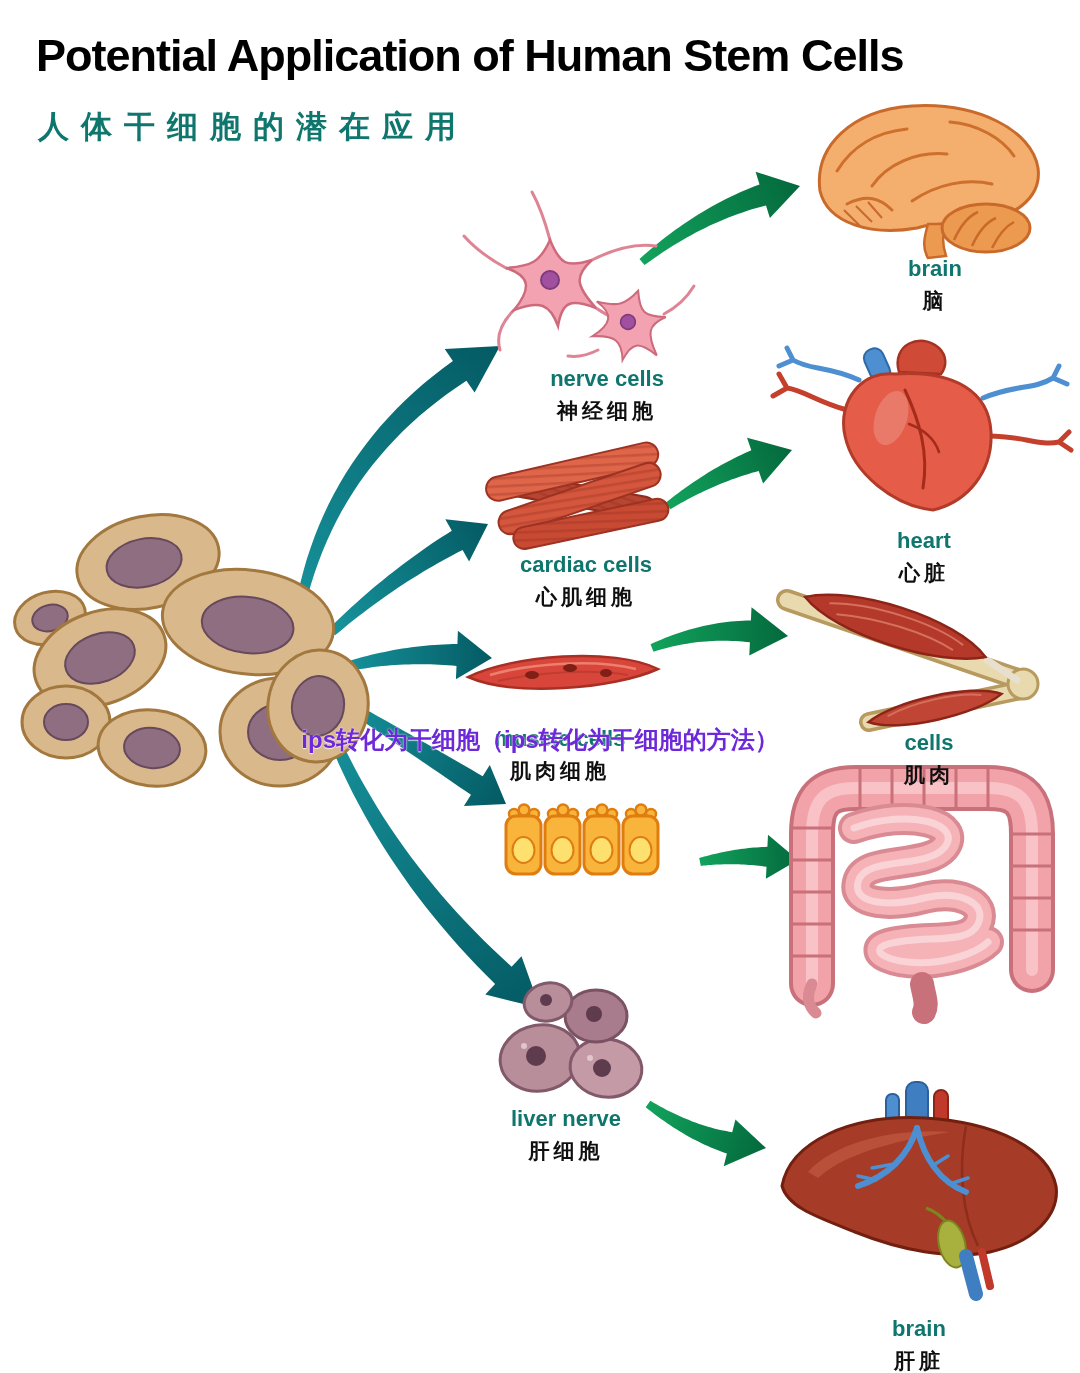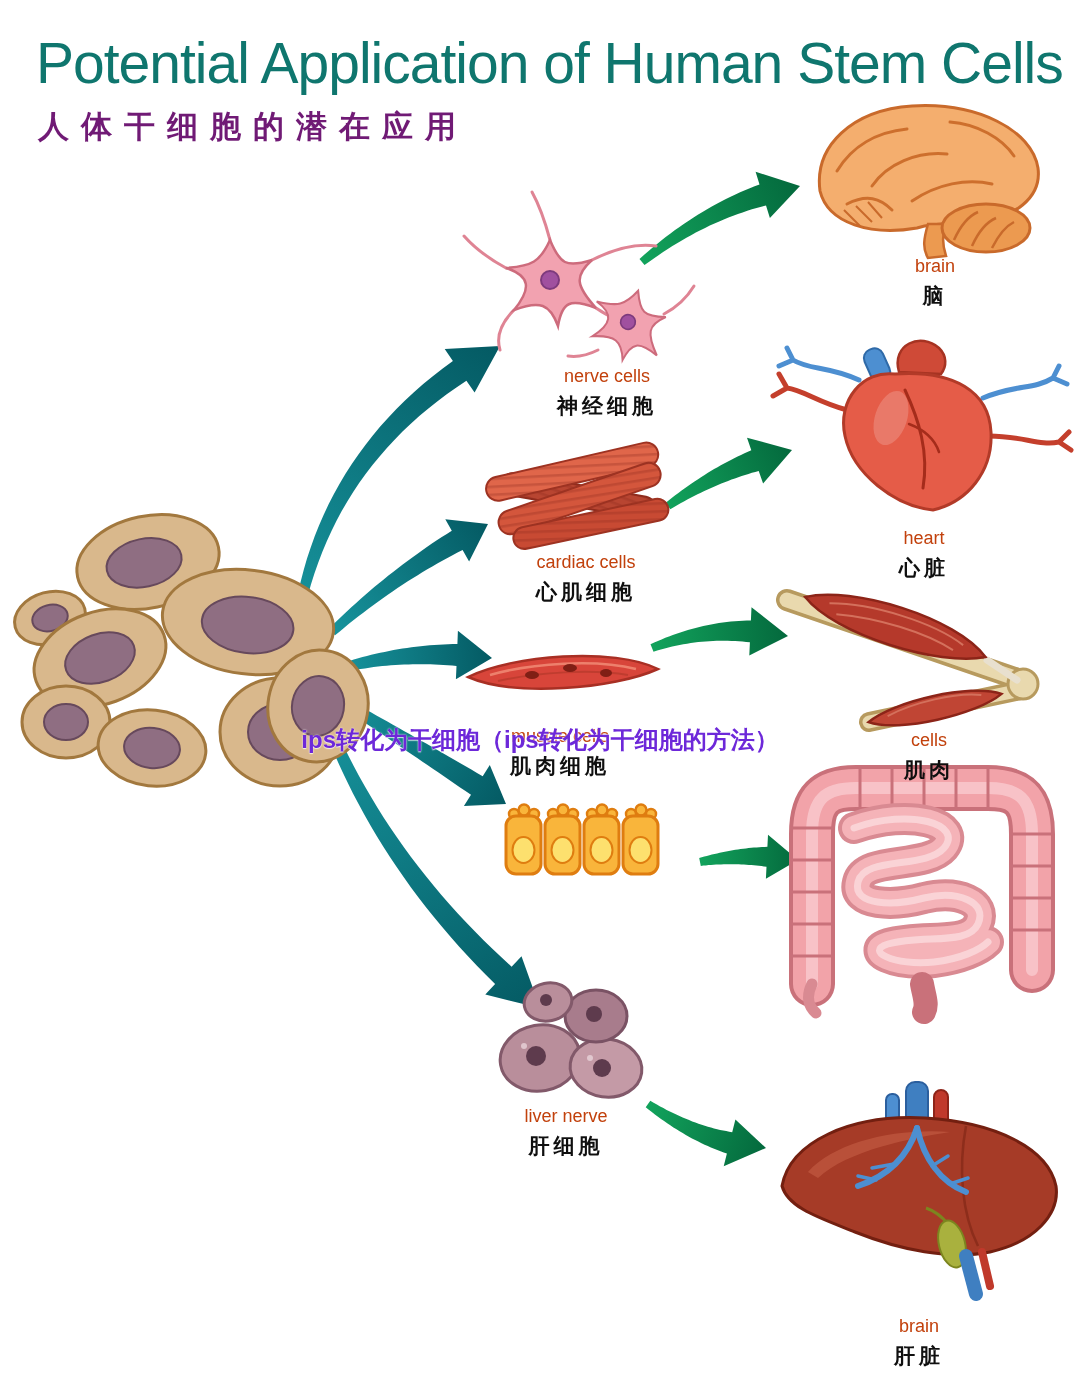--- a/index.html
+++ b/index.html
@@ -1,23 +1,23 @@
 <!DOCTYPE html>
 <html><head>
 <meta charset="utf-8">
 <style>
   *{margin:0;padding:0;box-sizing:border-box}
   html,body{background:#fff}
   body{font-family:"Liberation Sans","DejaVu Sans",sans-serif}
   .stage{position:relative;width:1080px;height:1373px;background:#fff;overflow:hidden}
   #art{position:absolute;inset:0;width:1080px;height:1373px}
-  .title{position:absolute;left:36px;top:30px;font-size:57px;font-weight:400;color:#0f766e;letter-spacing:-1px;white-space:nowrap;z-index:2}
-  .subtitle{position:absolute;left:38px;top:106px;font-size:31px;font-weight:800;color:#701a75;letter-spacing:12px;white-space:nowrap;z-index:2}
+  .title{position:absolute;left:36px;top:30px;font-size:45px;font-weight:700;color:#000000;letter-spacing:-1px;white-space:nowrap;z-index:2}
+  .subtitle{position:absolute;left:38px;top:106px;font-size:31px;font-weight:800;color:#0f766e;letter-spacing:12px;white-space:nowrap;z-index:2}
   .label{position:absolute;transform:translateX(-50%);text-align:center;z-index:3}
-  .label .en{font-size:18px;font-weight:400;color:#c2410c;white-space:nowrap}
+  .label .en{font-size:22px;font-weight:700;color:#0f766e;white-space:nowrap}
   .label .zh{font-size:21px;font-weight:700;color:#0f0f0f;letter-spacing:4px;margin-top:5px;white-space:nowrap}
   .watermark{position:absolute;left:540px;top:724px;transform:translateX(-50%);font-size:24px;font-weight:800;color:#6d28d9;white-space:nowrap;z-index:6;text-shadow:0 0 2px rgba(255,255,255,.9),0 1px 1px rgba(255,255,255,.7)}
 </style>
 </head>
 <body>
 
 <div class="stage">
 
   <div class="title">Potential Application of Human Stem Cells</div>
   <div class="subtitle">人体干细胞的潜在应用</div>

